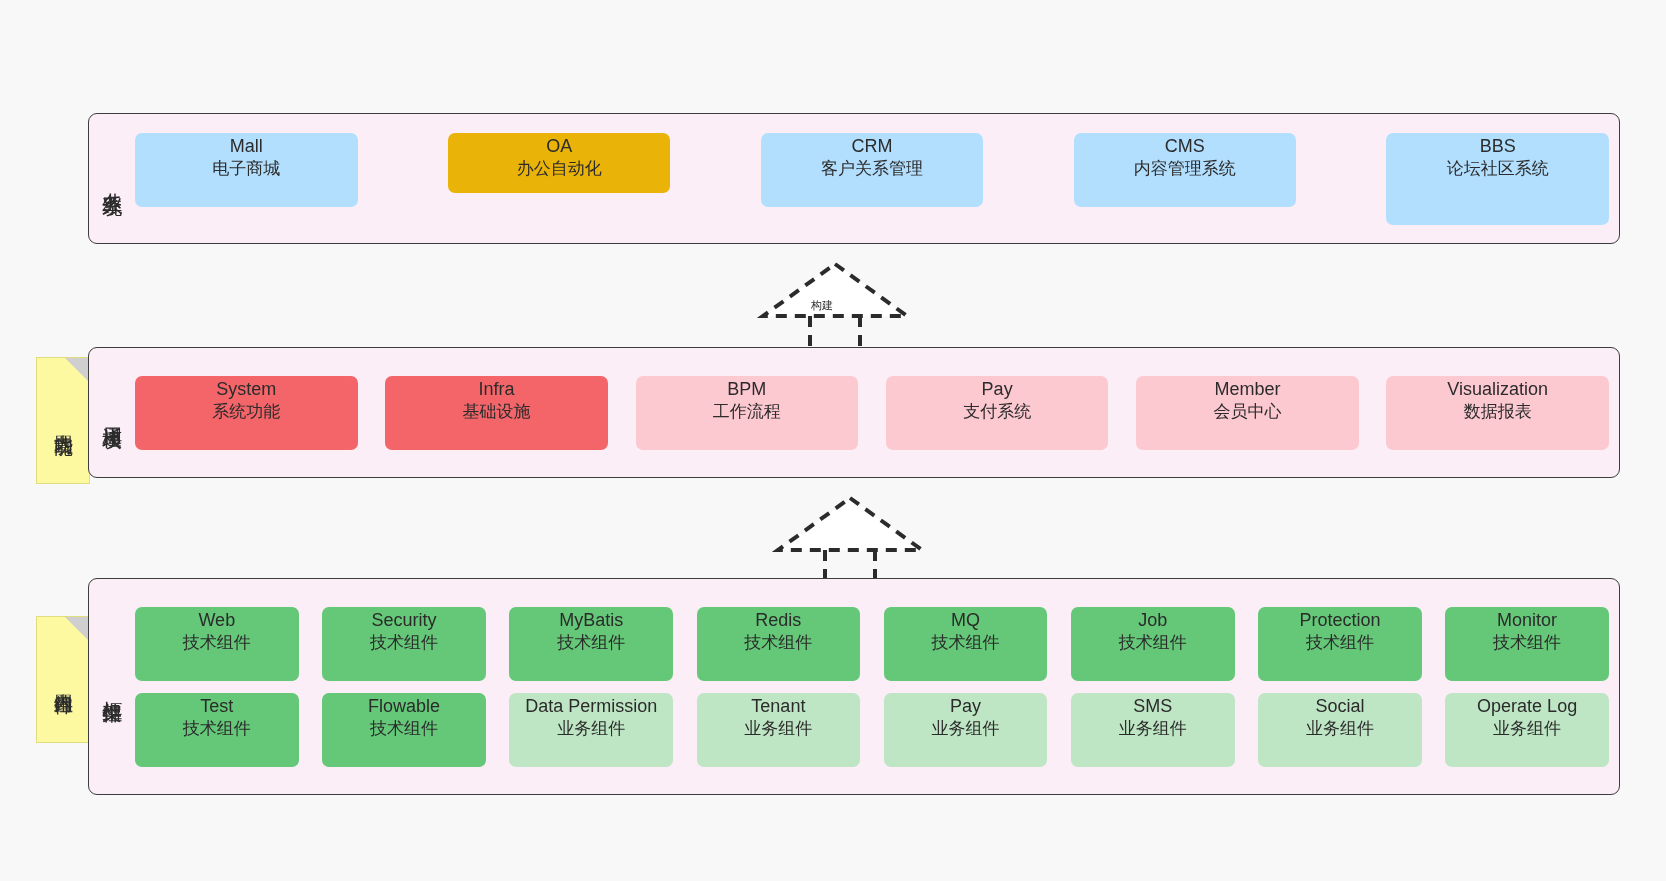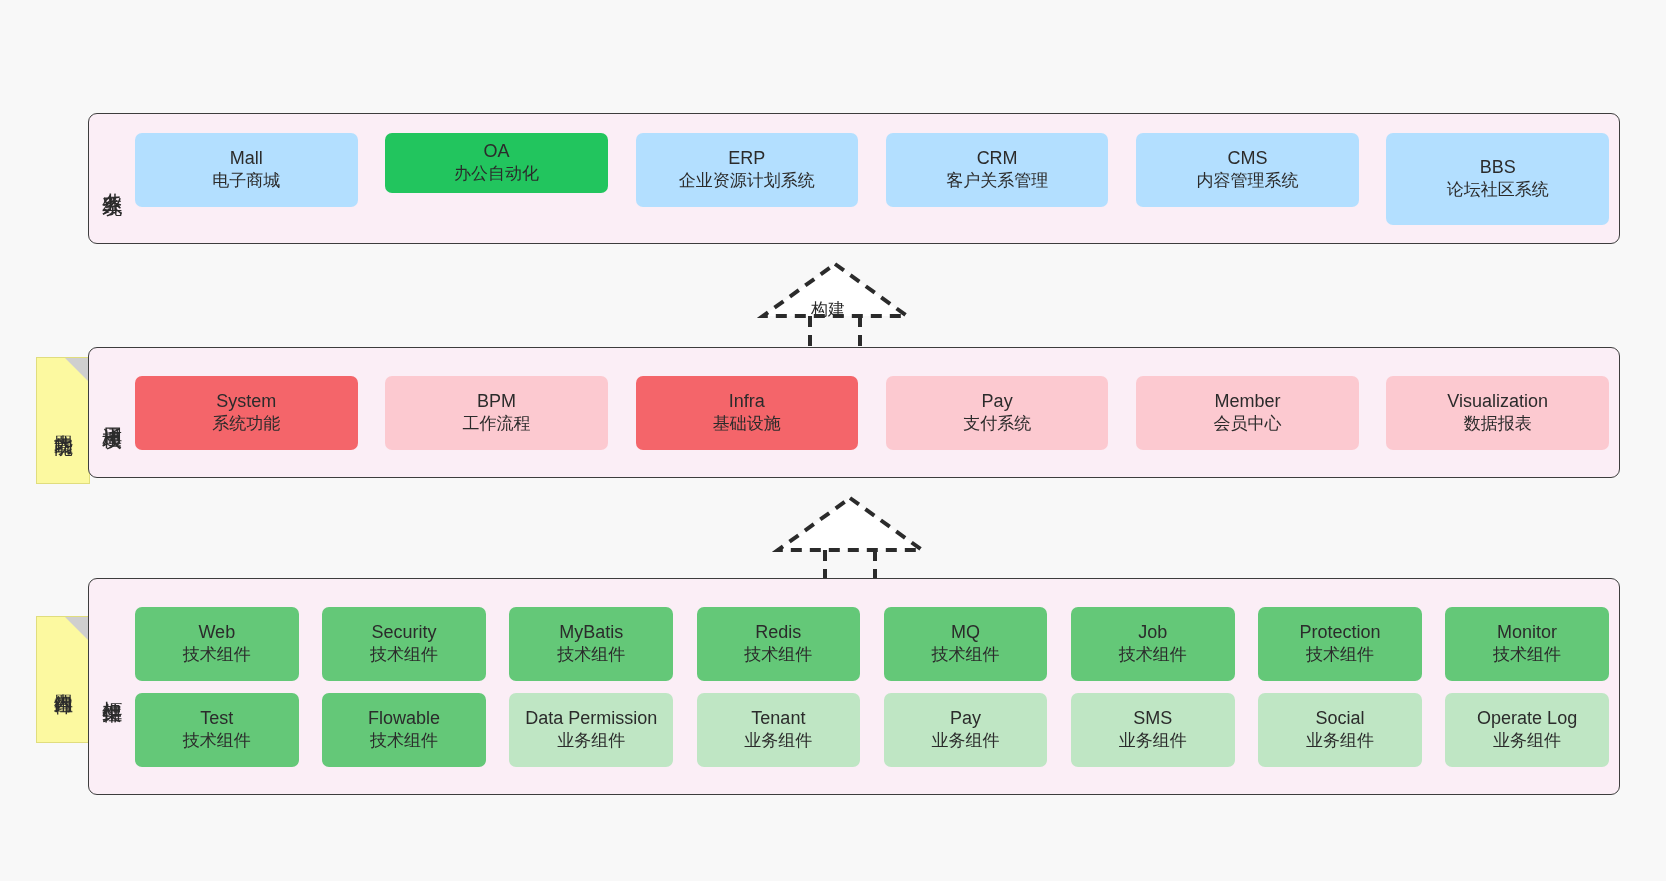--- a/index.html
+++ b/index.html
@@ -58,21 +58,20 @@
     width:100%;
     gap:12px;
     padding:14px 0;
     box-sizing:border-box;
   }
   .card{
     border-radius:7px;
     display:flex;
     flex-direction:column;
     align-items:center;
-    justify-content:center;
     text-align:center;
     box-sizing:border-box;
     font-size:18px;
     line-height:1.28;
     color:#2b2b2b;
     padding:2px 4px;
   }
   .card .en{font-size:18px;}
   .card .cn{font-size:17px;}
 
@@ -99,47 +98,43 @@
     width:0;height:0;
     border-left:24px solid transparent;
     border-top:24px solid #cfcfcf;
   }
 
   
   .conn{position:absolute;}
   .conn svg{display:block;overflow:visible;}
   .conn-label{
     position:absolute;
-    font-size:17px;
+    font-size:11px;
     color:#2b2b2b;
     background:transparent;
     white-space:nowrap;
     text-align:right;
   }
 </style>
 </head>
 <body>
 
 <div class="canvas">
 
   <div class="band" id="band-business" style="left:88px; top:113px; width:1532px; height:131px;">
     <div class="band-title">业务系统</div>
     <div class="band-body">
       <div class="row" id="row-business">
           <div class="card" style="background: rgb(179, 223, 255); height: 74px; width: 15.1%;">
             <div class="en">Mall</div>
             <div class="cn">电子商城</div>
           </div>
-          <div class="card" style="background: #22c55e; height: 60px; width: 15.1%;">
+          <div class="card" style="background: #eab308; height: 60px; width: 15.1%;">
             <div class="en">OA</div>
             <div class="cn">办公自动化</div>
-          </div>
-          <div class="card" style="background: rgb(179, 223, 255); height: 74px; width: 15.1%;">
-            <div class="en">ERP</div>
-            <div class="cn">企业资源计划系统</div>
           </div>
           <div class="card" style="background: rgb(179, 223, 255); height: 74px; width: 15.1%;">
             <div class="en">CRM</div>
             <div class="cn">客户关系管理</div>
           </div>
           <div class="card" style="background: rgb(179, 223, 255); height: 74px; width: 15.1%;">
             <div class="en">CMS</div>
             <div class="cn">内容管理系统</div>
           </div>
           <div class="card" style="background: rgb(179, 223, 255); height: 92px; width: 15.1%;">
@@ -164,27 +159,27 @@
   </div>
 
   <div class="band" id="band-common" style="left:88px; top:347px; width:1532px; height:131px;">
     <div class="band-title">通用模块</div>
     <div class="band-body">
       <div class="row" id="row-common">
           <div class="card" style="background: rgb(244, 101, 106); height: 74px; width: 15.1%;">
             <div class="en">System</div>
             <div class="cn">系统功能</div>
           </div>
-          <div class="card" style="background: rgb(252, 201, 208); height: 74px; width: 15.1%;">
-            <div class="en">BPM</div>
-            <div class="cn">工作流程</div>
-          </div>
           <div class="card" style="background: rgb(244, 101, 106); height: 74px; width: 15.1%;">
             <div class="en">Infra</div>
             <div class="cn">基础设施</div>
+          </div>
+          <div class="card" style="background: rgb(252, 201, 208); height: 74px; width: 15.1%;">
+            <div class="en">BPM</div>
+            <div class="cn">工作流程</div>
           </div>
           <div class="card" style="background: rgb(252, 201, 208); height: 74px; width: 15.1%;">
             <div class="en">Pay</div>
             <div class="cn">支付系统</div>
           </div>
           <div class="card" style="background: rgb(252, 201, 208); height: 74px; width: 15.1%;">
             <div class="en">Member</div>
             <div class="cn">会员中心</div>
           </div>
           <div class="card" style="background: rgb(252, 201, 208); height: 74px; width: 15.1%;">

